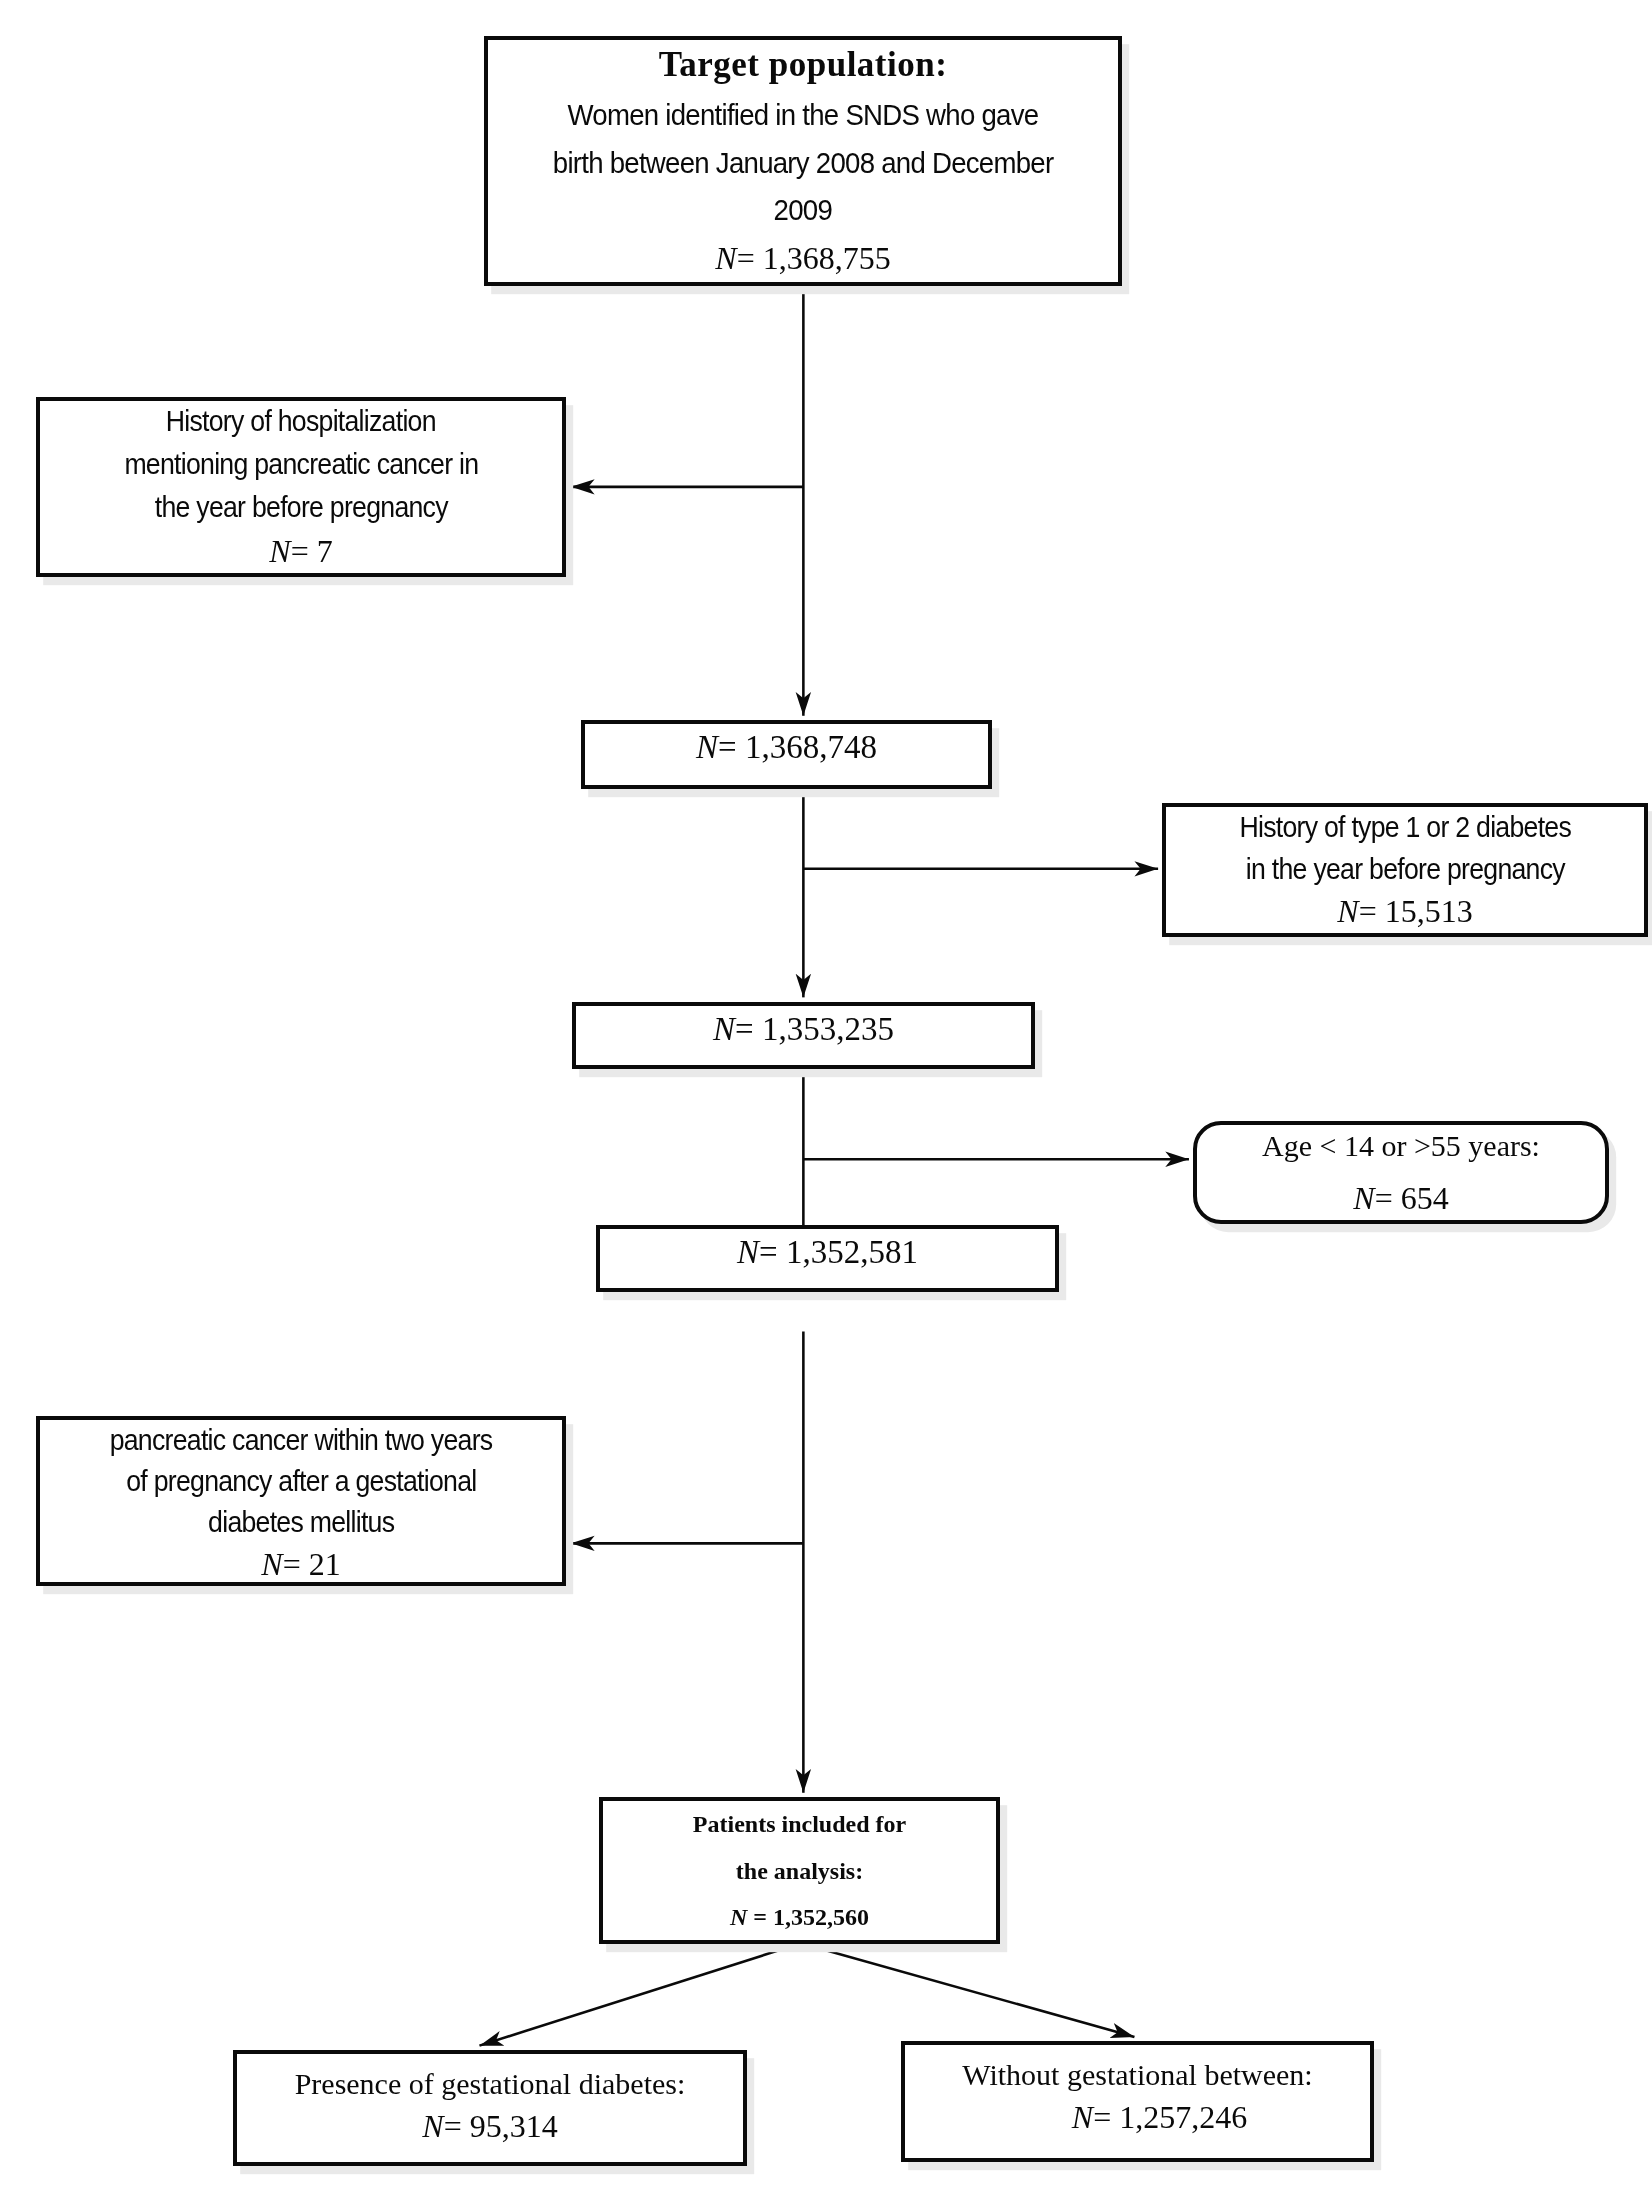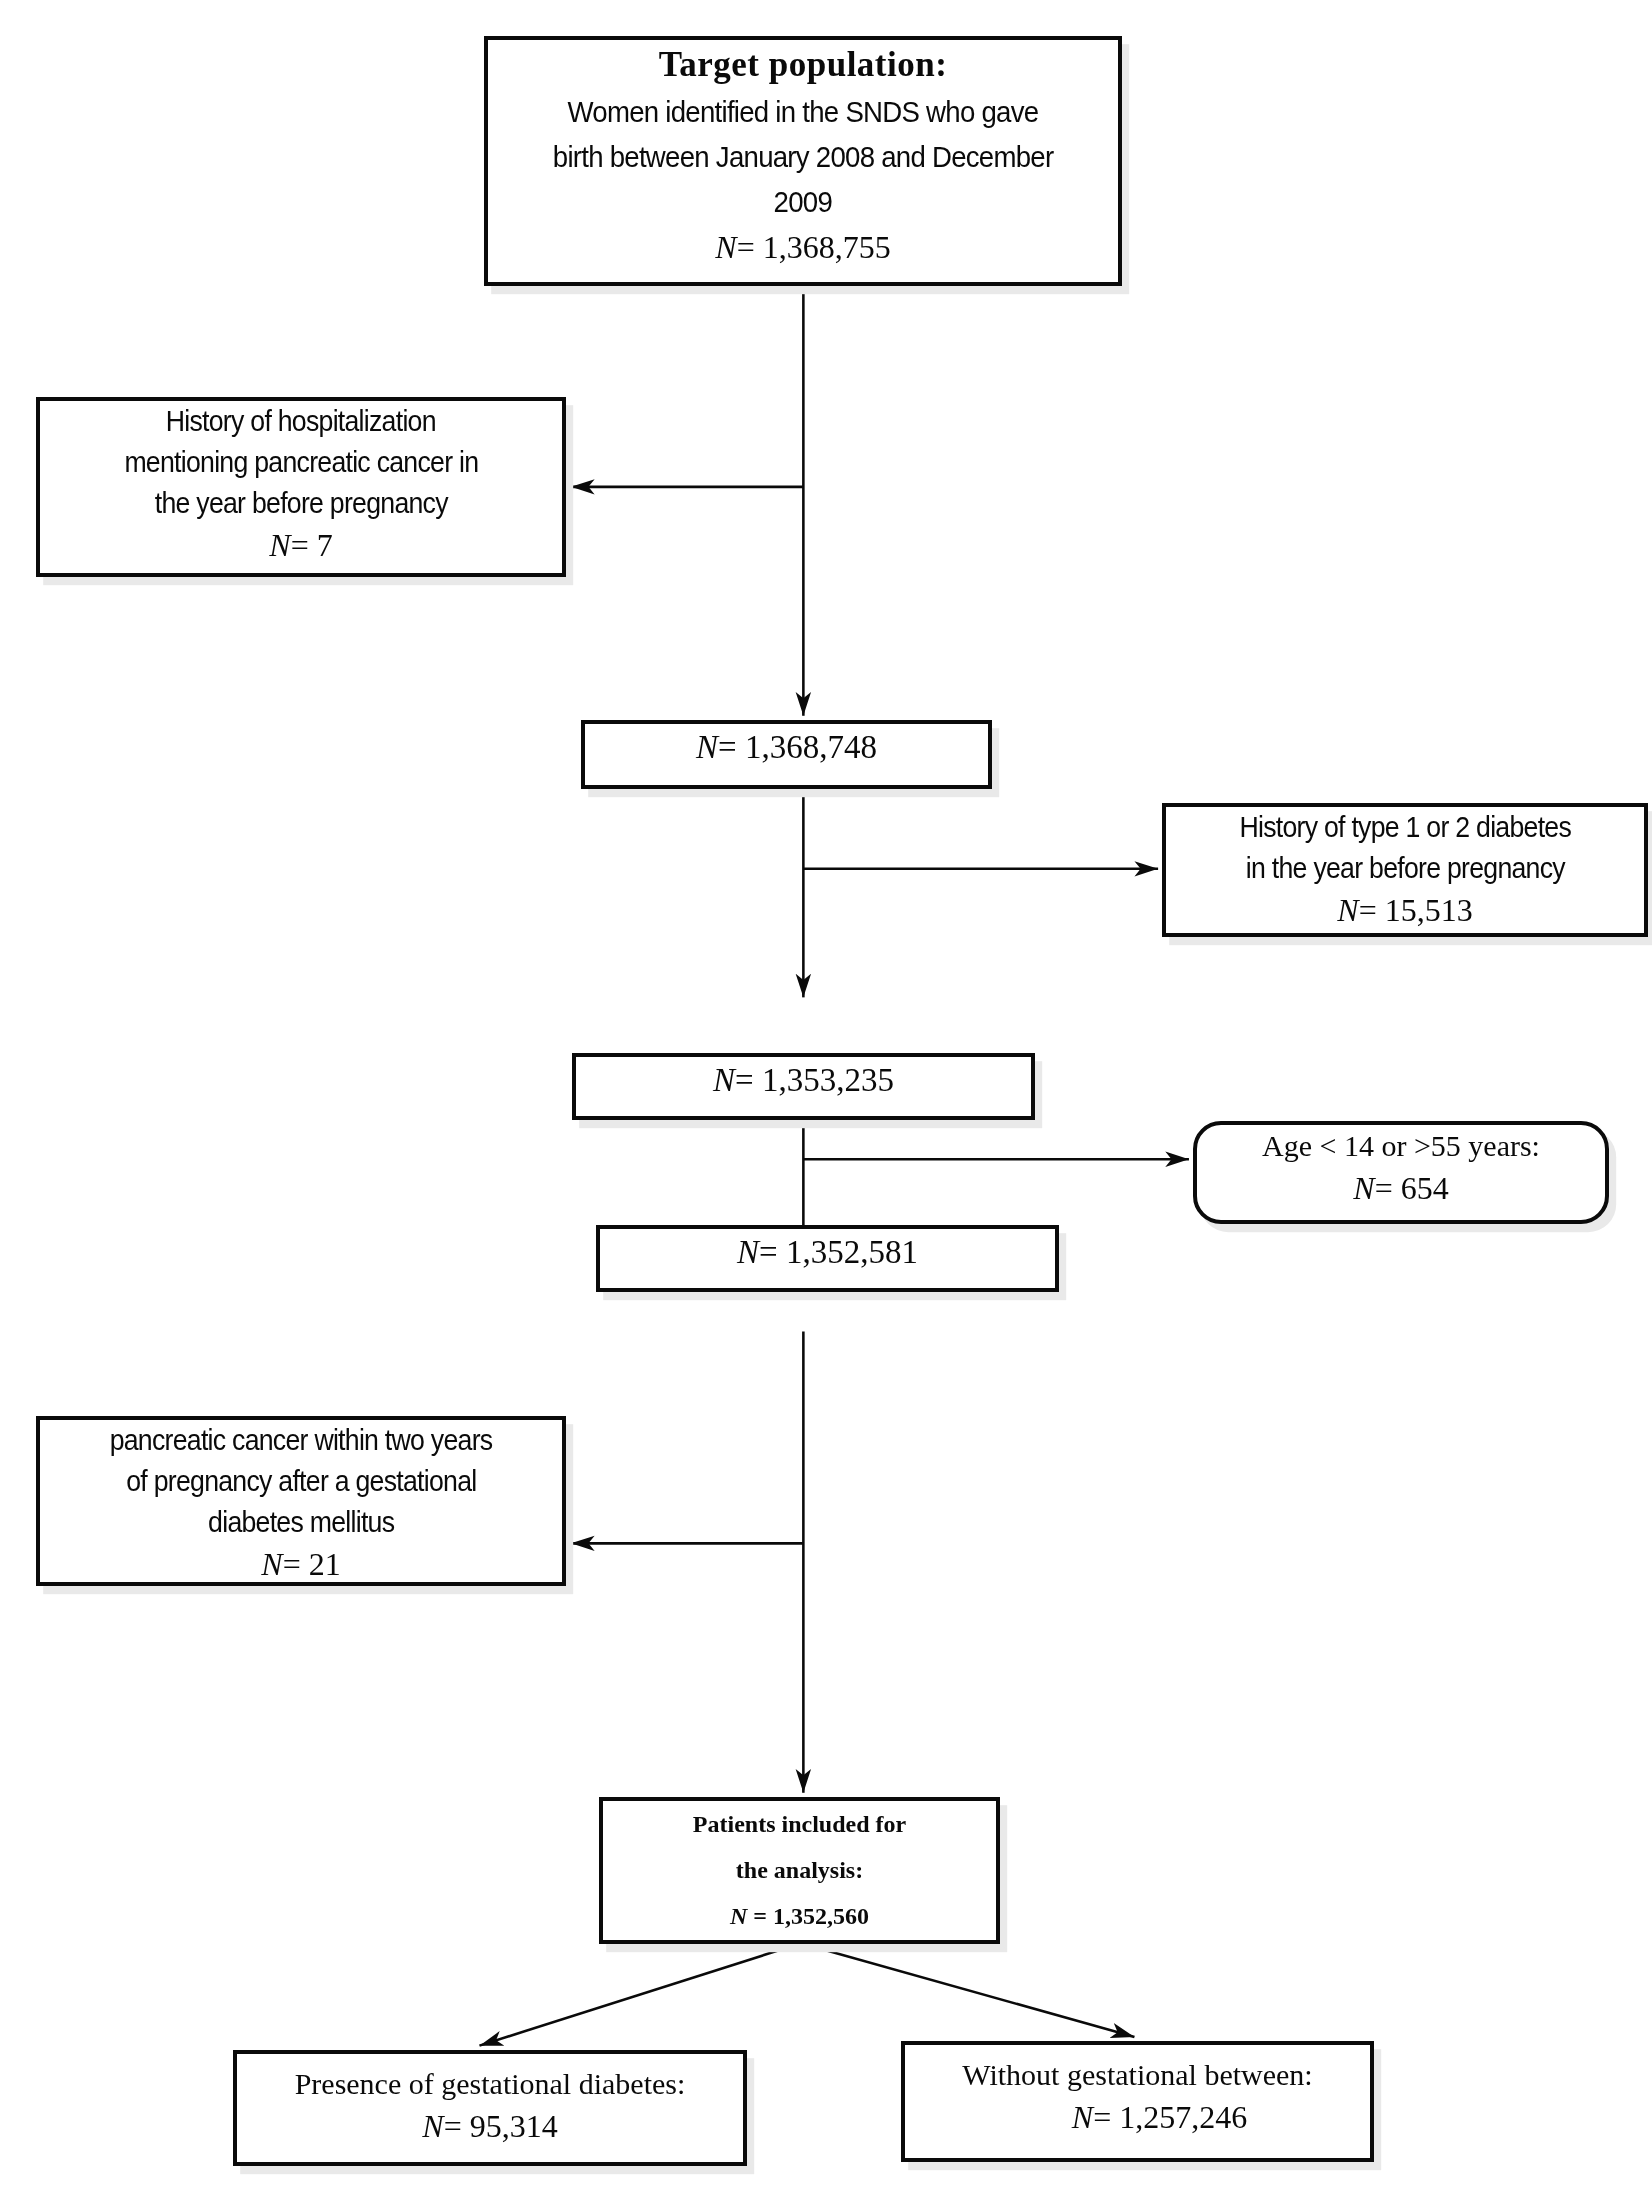--- a/index.html
+++ b/index.html
@@ -14,21 +14,21 @@
     overflow: hidden;
   }
   .box {
     position: absolute;
     box-sizing: border-box;
     background: #ffffff;
     border: 4.1px solid #0a0a0a;
     box-shadow: 7.2px 8.2px 0 #e9e9e9;
     display: flex;
     flex-direction: column;
-    justify-content: flex-start;
+    justify-content: space-between;
     align-items: center;
     text-align: center;
     color: #0a0a0a;
   }
   .title-line {
     font-family: "Liberation Serif", serif;
     font-weight: bold;
     font-size: 35px;
     line-height: 49px;
     letter-spacing: 0.5px;
@@ -119,21 +119,21 @@
 <div class="box big-n" style="left:581px; top:720px; width:411px; height:69px;">
   <div class="n-line"><i>N</i><span class="rest">= 1,368,748</span></div>
 </div>
 
 <div class="box tight" style="left:1162px; top:803px; width:486px; height:134px;">
   <div class="sans-line">History of type 1 or 2 diabetes</div>
   <div class="sans-line">in the year before pregnancy</div>
   <div class="n-line"><i>N</i><span class="rest">= 15,513</span></div>
 </div>
 
-<div class="box big-n" style="left:572px; top:1053px; width:463px; height:67px;">
+<div class="box big-n" style="left:572px; top:1002px; width:463px; height:67px;">
   <div class="n-line"><i>N</i><span class="rest">= 1,353,235</span></div>
 </div>
 
 <div class="box tight" style="left:1193px; top:1121px; width:416px; height:103px;border-radius:28px;">
   <div class="serif-line">Age &lt; 14 or &gt;55 years:</div>
   <div class="n-line"><i>N</i><span class="rest">= 654</span></div>
 </div>
 
 <div class="box big-n" style="left:572px; top:1225px; width:463px; height:67px;margin-left:24px;">
   <div class="n-line"><i>N</i><span class="rest">= 1,352,581</span></div>

